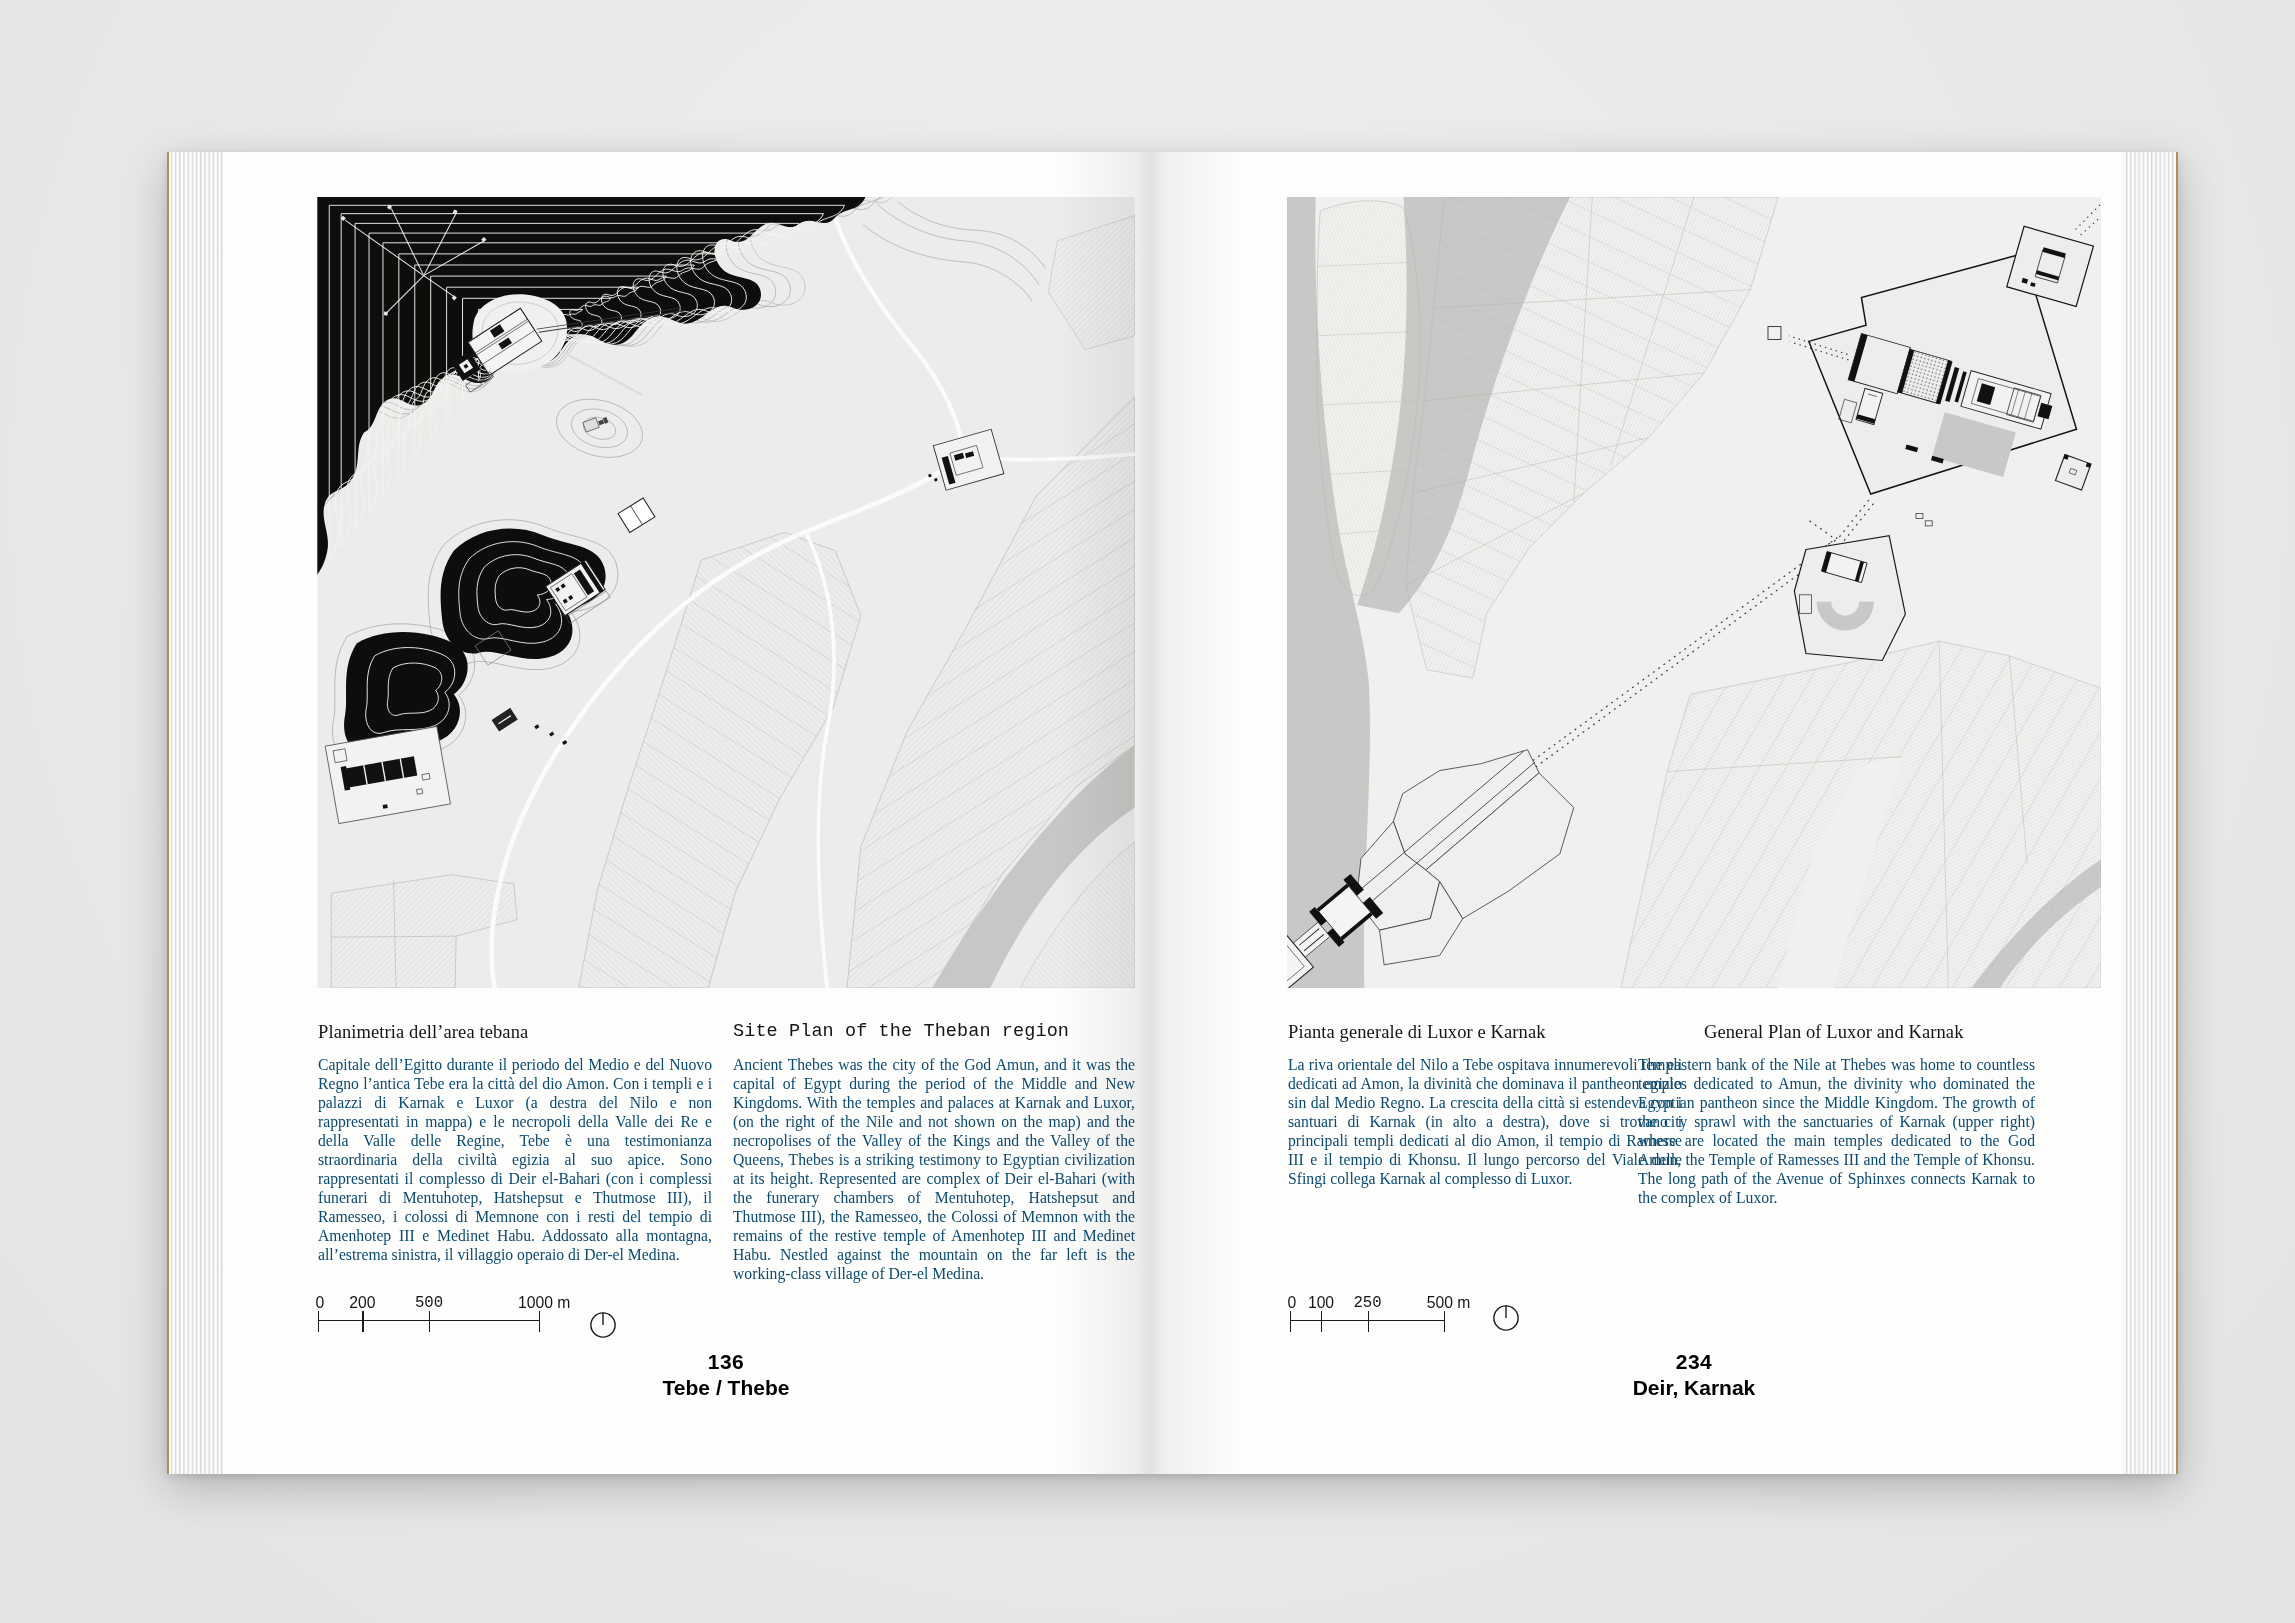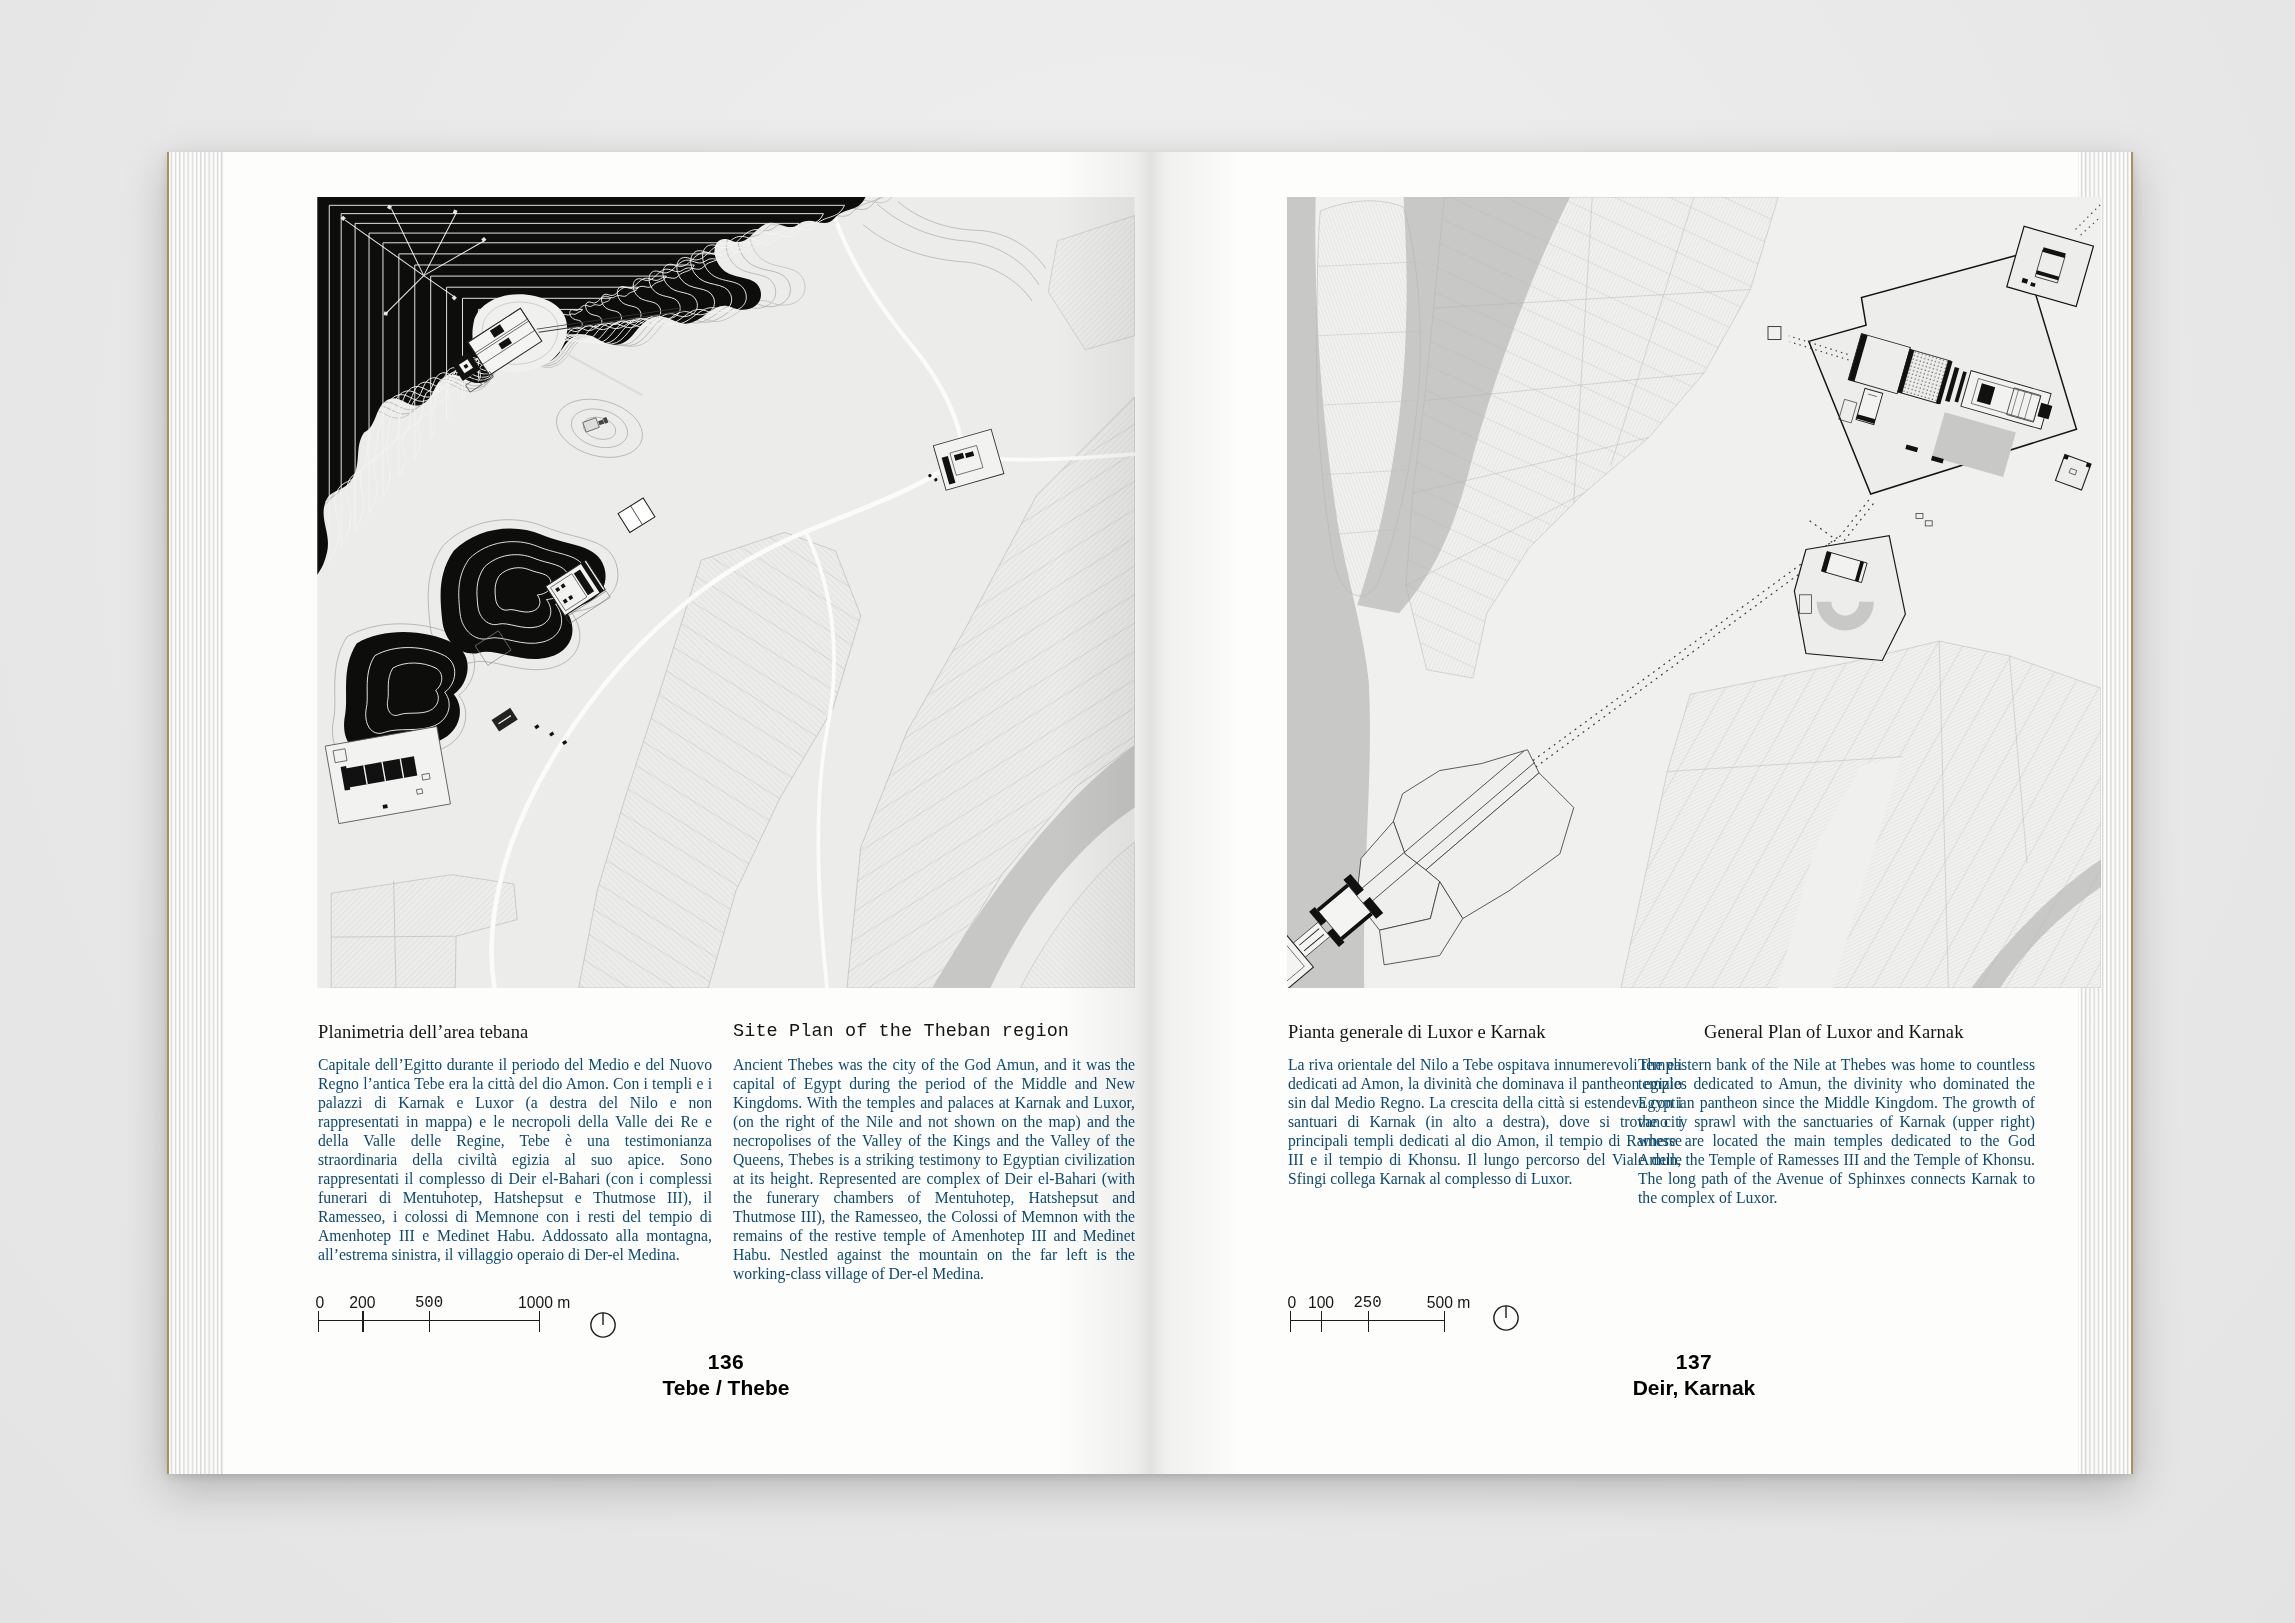--- a/index.html
+++ b/index.html
@@ -5,20 +5,21 @@
   html,body{margin:0;padding:0;}
   body{
     width:2295px;height:1623px;overflow:hidden;position:relative;
     background:radial-gradient(ellipse at 50% 30%, #efefef 0%, #e9e9e9 55%, #e3e3e3 100%);
     font-family:"Liberation Serif", serif;
   }
   .book{
     position:absolute;left:167px;top:152px;width:1966px;height:1322px;
     box-shadow:0 14px 42px rgba(0,0,0,.22), 0 2.8px 8.3px rgba(0,0,0,.12);
     background:#fdfdfc;
+    padding-left:45px;
   }
   .edge{position:absolute;top:0;bottom:0;width:56px;}
   .edge-left{left:0;border-left:2.8px solid #b08e5c;
     background:repeating-linear-gradient(90deg,#ffffff 0px,#f7f7f6 1.4px,#d8d8d6 2.1px,#ffffff 4.2px);}
   .edge-right{right:0;border-right:2.8px solid #b08e5c;
     background:repeating-linear-gradient(90deg,#ffffff 0px,#f7f7f6 1.4px,#d8d8d6 2.1px,#ffffff 4.2px);}
   .pages{position:absolute;left:56px;right:55px;top:0;bottom:0;background:#fdfdfc;}
   .gutter{position:absolute;left:891px;top:0;bottom:0;width:185px;pointer-events:none;
     background:linear-gradient(90deg, rgba(0,0,0,0) 0%, rgba(0,0,0,.06) 42%, rgba(0,0,0,.11) 50%, rgba(0,0,0,.05) 58%, rgba(0,0,0,0) 100%);}
   .map{position:absolute;top:45px;}
@@ -506,20 +507,20 @@
     <svg class="north" id="north-right" viewBox="0 0 60 60">
       <circle cx="30" cy="30" r="26" fill="none" stroke="#1c1c1c" stroke-width="3"></circle>
       <line x1="30" y1="4" x2="30" y2="30" stroke="#1c1c1c" stroke-width="3"></line>
     </svg>
 
     <div class="pagefooter" id="footer-left">
       <div class="num">136</div>
       <div>Tebe / Thebe</div>
     </div>
     <div class="pagefooter" id="footer-right">
-      <div class="num">137</div>
+      <div class="num">234</div>
       <div>Deir, Karnak</div>
     </div>
 
   </div>
   <div class="gutter"></div>
 </div>
 
 
 </body></html>

